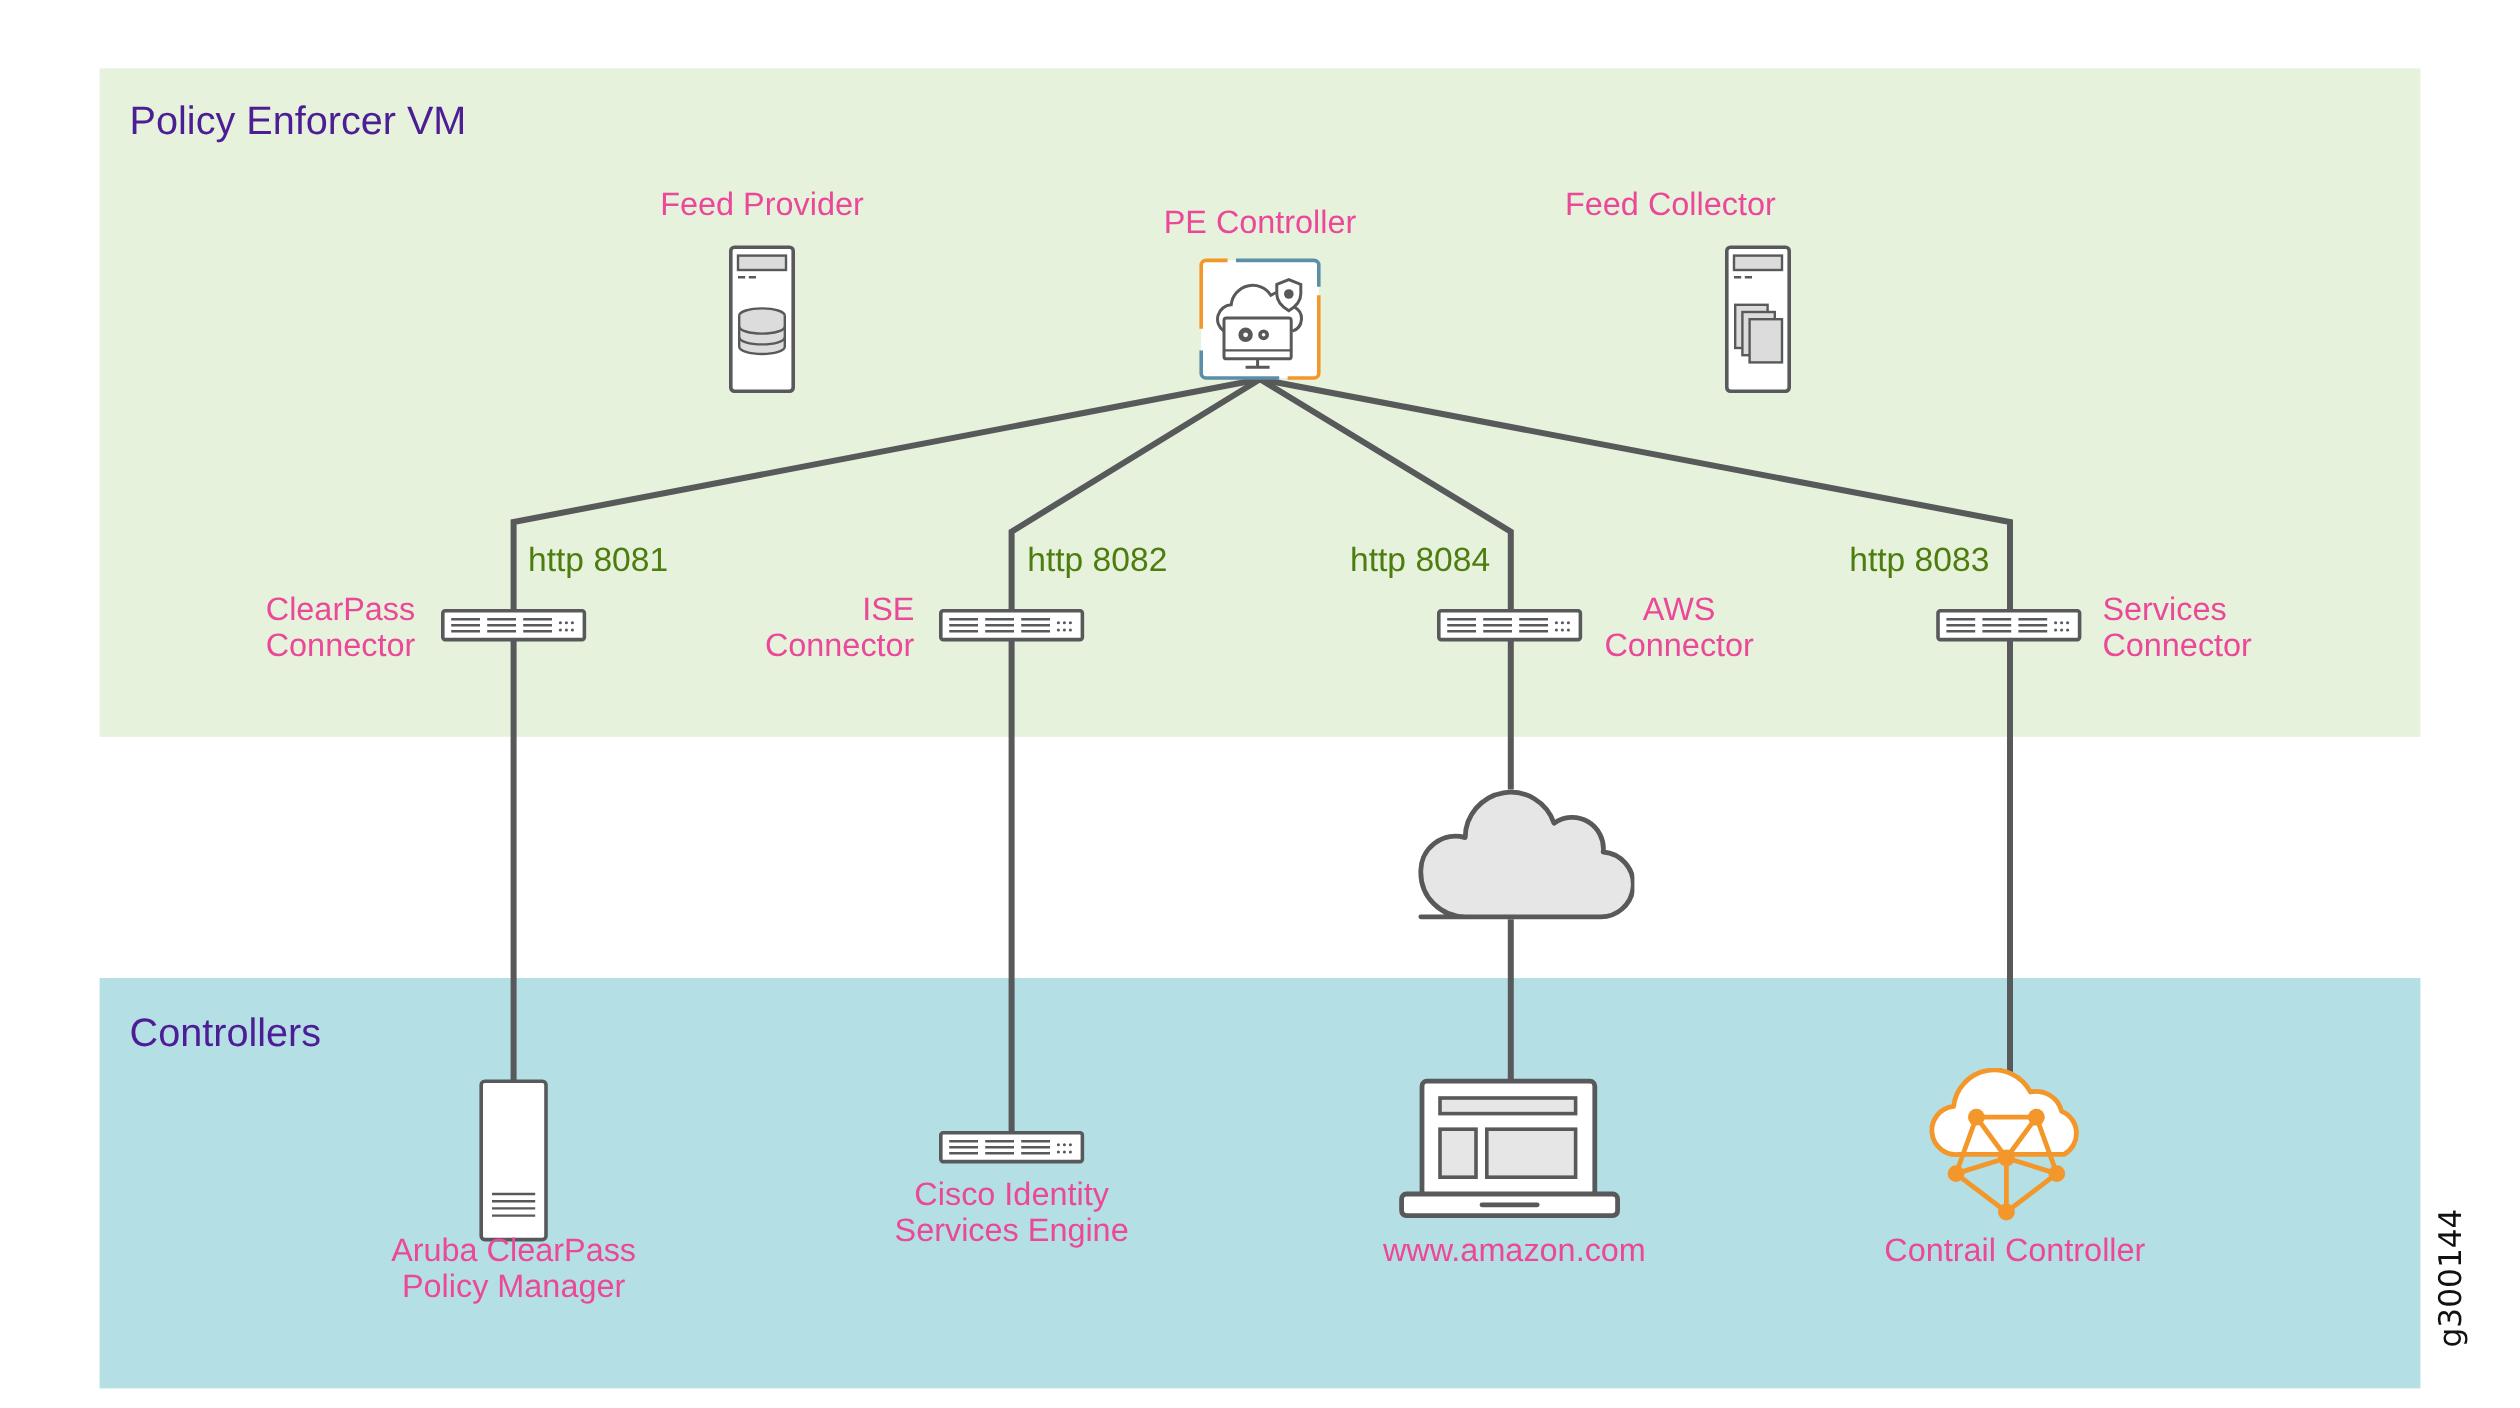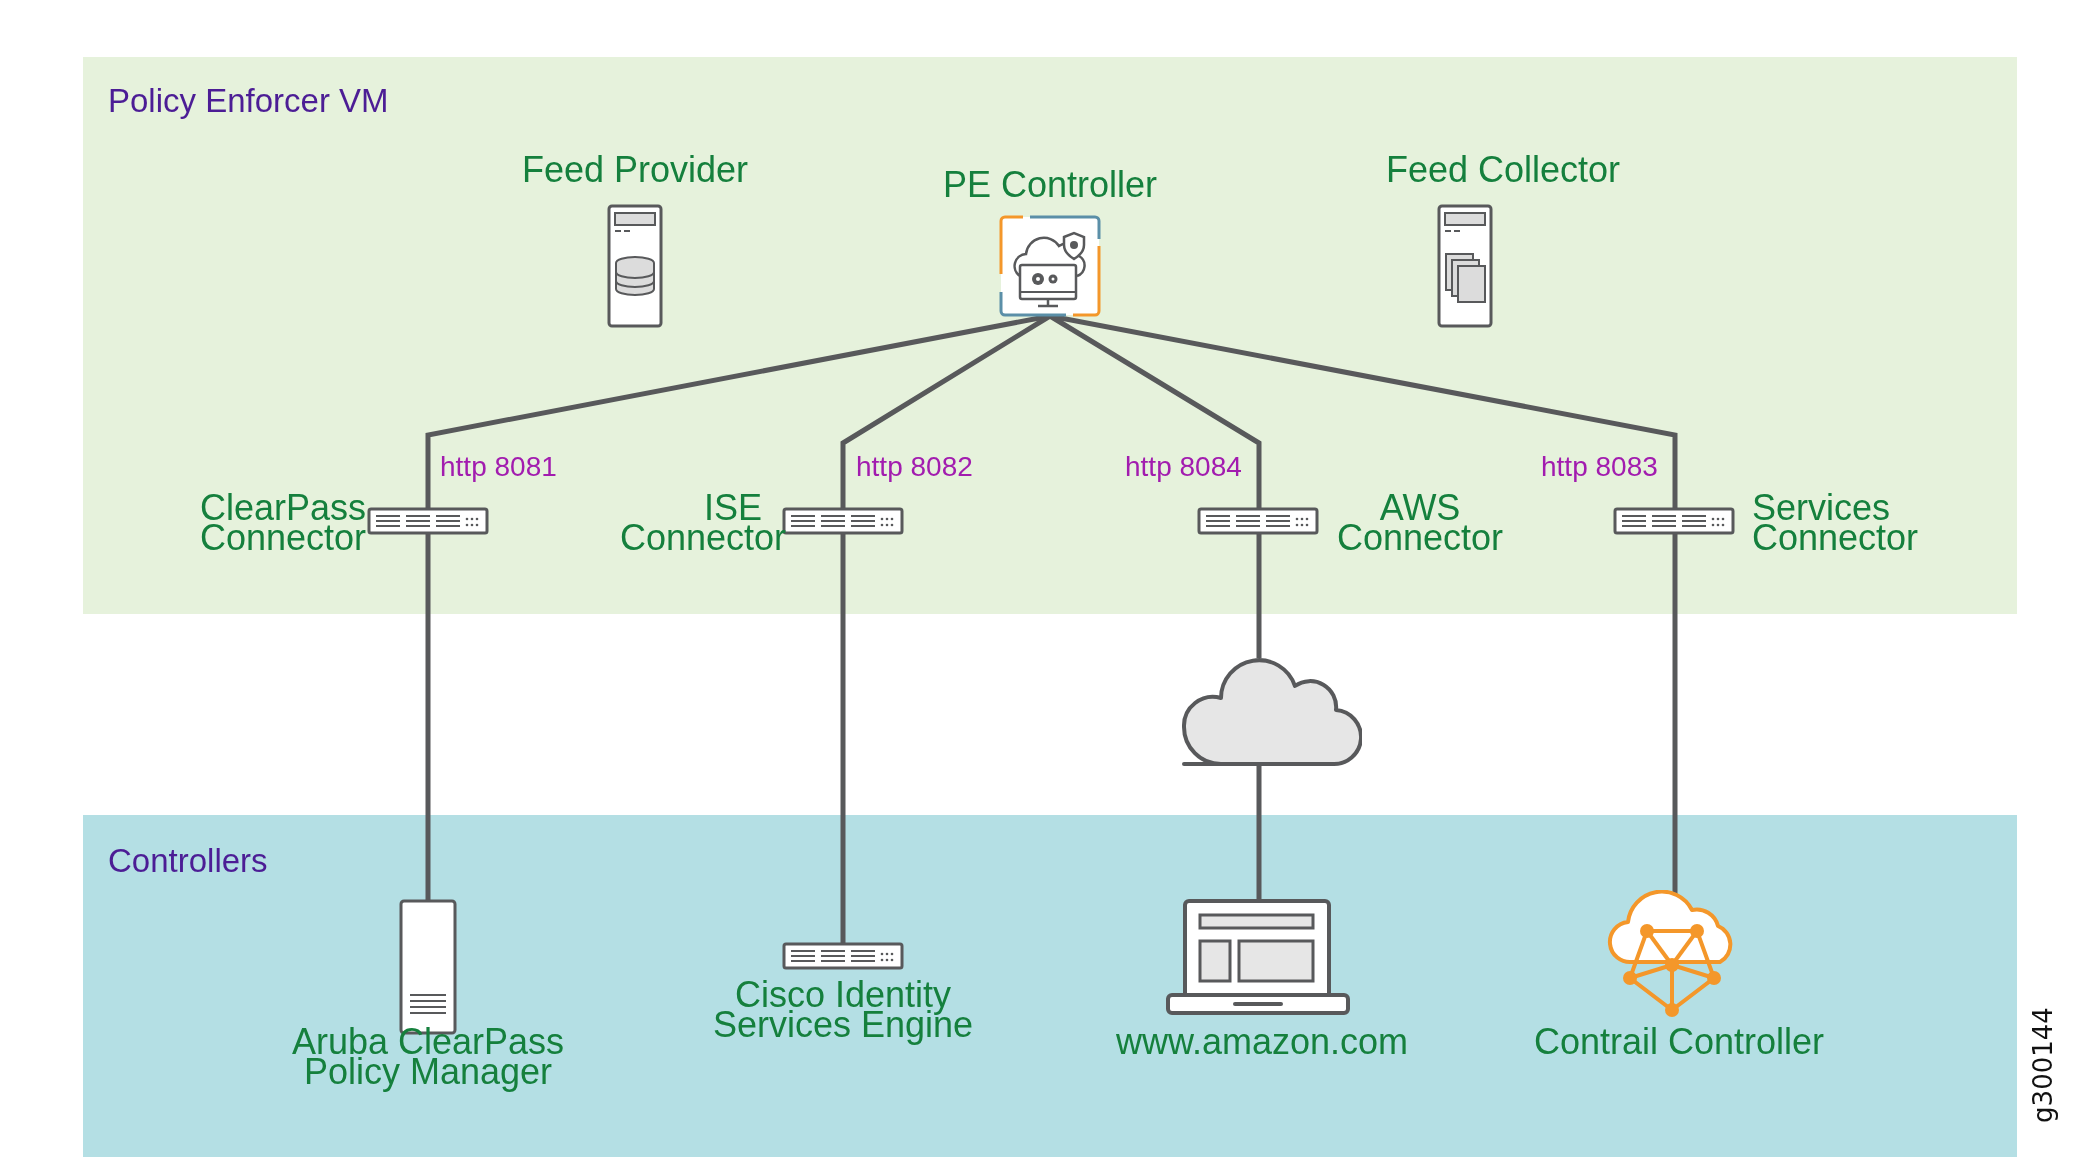--- a/index.html
+++ b/index.html
@@ -2,24 +2,24 @@
 <html><head>
 <meta charset="utf-8">
 <style>
   html, body { margin: 0; padding: 0; background: #ffffff; }
   body { width: 2100px; height: 1173px; position: relative; overflow: hidden;
          font-family: "Liberation Sans", "DejaVu Sans", sans-serif; color: #111; }
   .zone { position: absolute; }
   #zone-pe { left: 83px; top: 57px; width: 1934px; height: 557px; background: #e6f2dc; }
   #zone-ctrl { left: 83px; top: 815px; width: 1934px; height: 342px; background: #b4dfe4; }
   .zone-title { position: absolute; font-size: 33px; color: #4c1d95; white-space: nowrap; }
-  .lbl { position: absolute; font-size: 36px; line-height: 30px; color: #15803d; white-space: nowrap; }
+  .lbl { position: absolute; font-size: 27px; line-height: 30px; color: #ec4899; white-space: nowrap; }
   .lbl.c { transform: translateX(-50%); text-align: center; }
   .lbl.r { text-align: right; }
-  .port { position: absolute; font-size: 28px; color: #a21caf; font-weight: 300; white-space: nowrap; }
+  .port { position: absolute; font-size: 28px; color: #4d7c0f; font-weight: 300; white-space: nowrap; }
   svg#wires { position: absolute; left: 0; top: 0; }
   .icon { position: absolute; }
   #fig-id { position: absolute; left: 2043px; top: 1065px; transform: translate(-50%,-50%) rotate(-90deg);
             font-size: 26px; font-family: "DejaVu Sans", sans-serif; color: #111; white-space: nowrap; }
 </style>
 </head>
 <body>
 
 <div class="zone" id="zone-pe" style="background: rgb(230, 242, 220);"></div>
 <div class="zone" id="zone-ctrl" style="background: rgb(180, 223, 228);"></div>
@@ -61,21 +61,21 @@
   <rect x="22" y="51" width="56" height="34" rx="2" fill="#fff" stroke="#58595b" stroke-width="2.5"></rect>
   <line x1="22" y1="78" x2="78" y2="78" stroke="#58595b" stroke-width="2"></line>
   <circle cx="40" cy="65" r="6" fill="#58595b"></circle>
     <circle cx="40" cy="65" r="2" fill="#fff"></circle>
   <circle cx="55" cy="65" r="4.5" fill="#58595b"></circle>
     <circle cx="55" cy="65" r="1.5" fill="#fff"></circle>
   <line x1="50" y1="85" x2="50" y2="91" stroke="#58595b" stroke-width="2.5"></line>
   <line x1="40" y1="92" x2="60" y2="92" stroke="#58595b" stroke-width="2.5"></line>
 </svg>
 
-<div class="lbl c" style="left:1503px; top:155px;">Feed Collector</div>
+<div class="lbl c" style="left:1392px; top:155px;">Feed Collector</div>
 <svg class="icon" style="left:1437px; top:204px;" width="56" height="124" viewBox="0 0 56 124">
   <rect x="2" y="2" width="52" height="120" rx="3" fill="#fff" stroke="#58595b" stroke-width="3"></rect>
   <rect x="8" y="9" width="40" height="12" fill="#dcdcdc" stroke="#58595b" stroke-width="2"></rect>
   <line x1="8" y1="27" x2="14" y2="27" stroke="#58595b" stroke-width="2"></line>
   <line x1="17" y1="27" x2="23" y2="27" stroke="#58595b" stroke-width="2"></line>
   <rect x="9" y="50" width="27" height="36" fill="#dcdcdc" stroke="#58595b" stroke-width="2"></rect>
   <rect x="15" y="56" width="27" height="36" fill="#dcdcdc" stroke="#58595b" stroke-width="2"></rect>
   <rect x="21" y="62" width="27" height="36" fill="#dcdcdc" stroke="#58595b" stroke-width="2"></rect>
 </svg>
 

